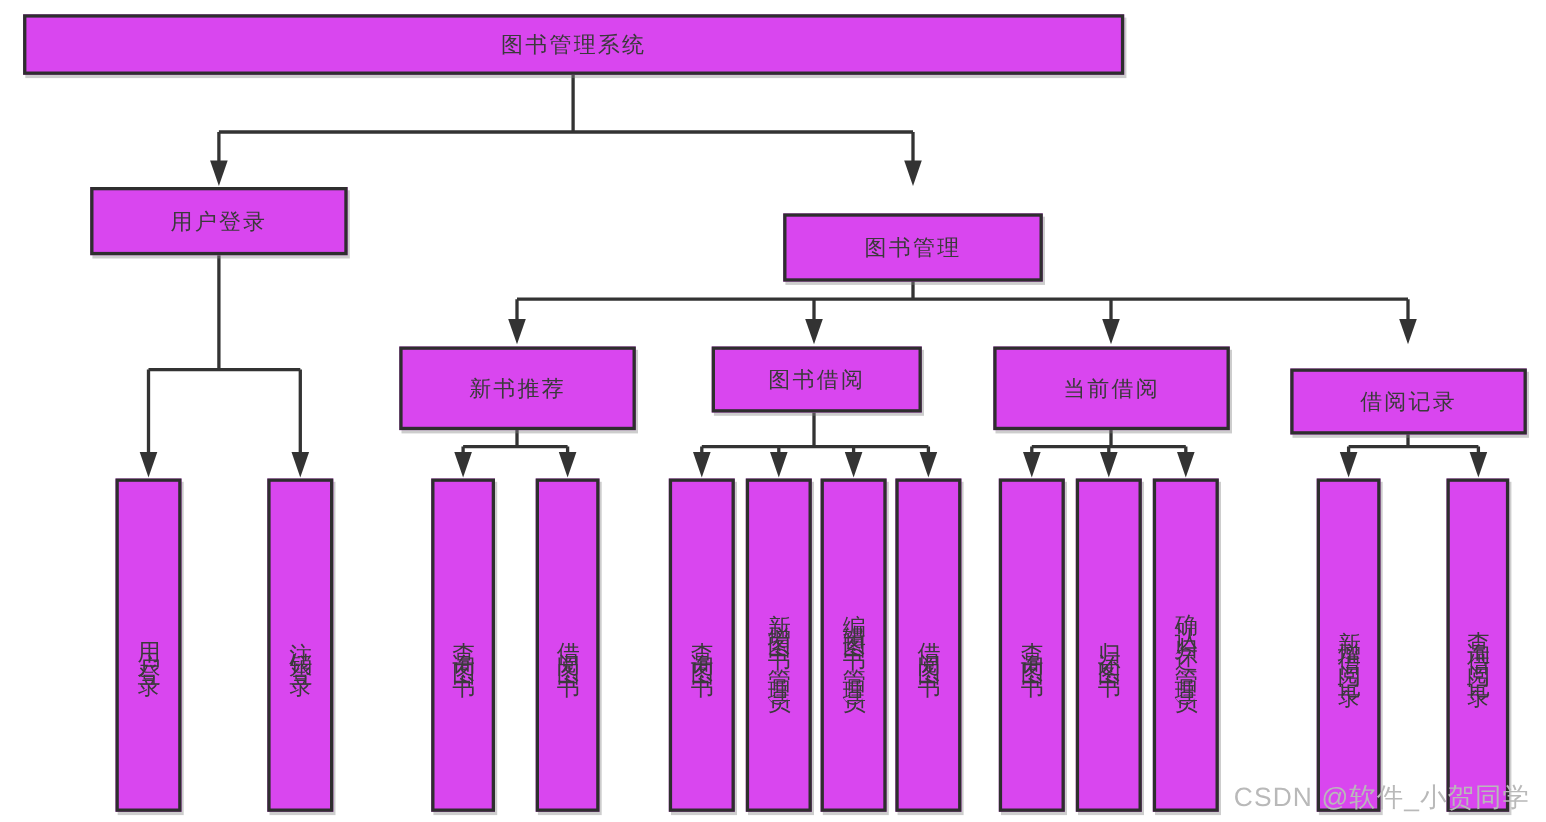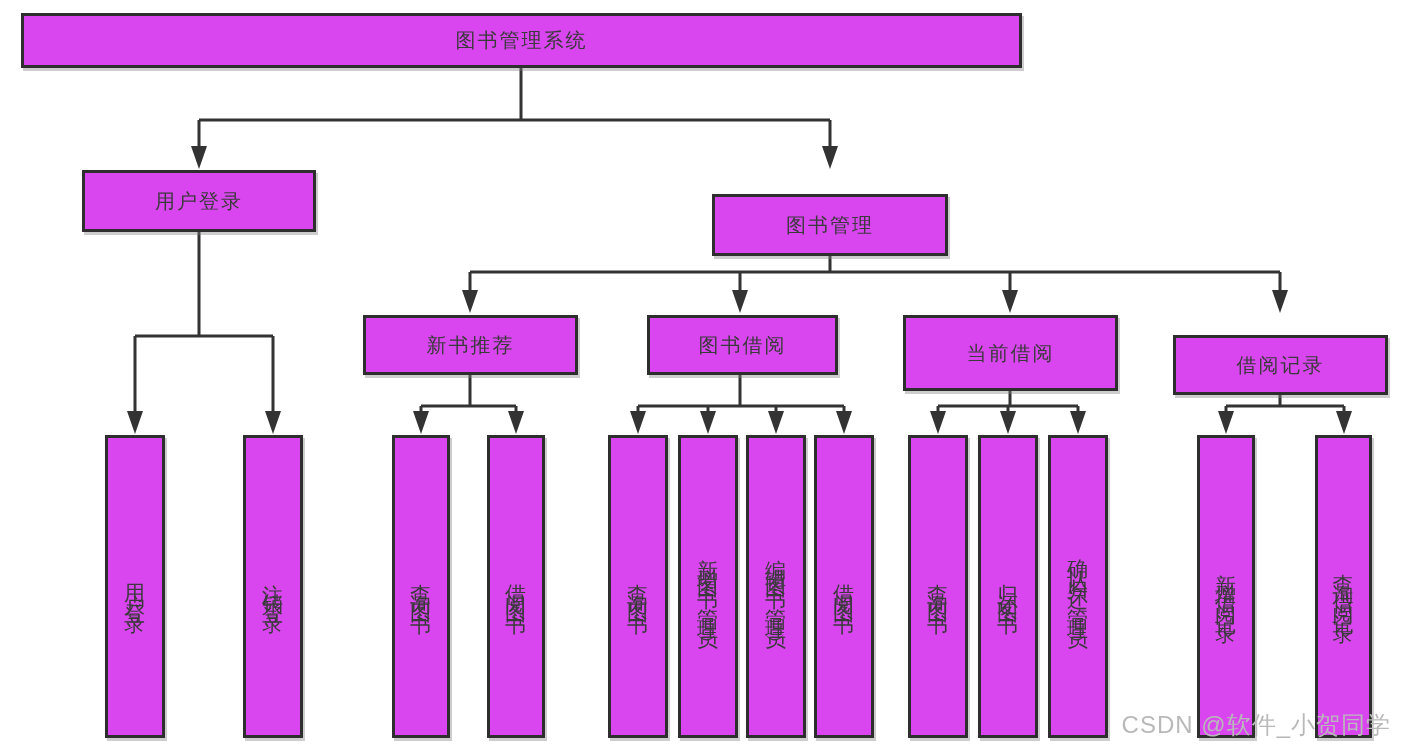--- a/index.html
+++ b/index.html
@@ -84,21 +84,21 @@
     <span class="root-label">图书管理系统</span>
   </div>
 
   <div class="node" style="left:82px; top:170px; width:234px; height:62px;">
     <span class="h-label">用户登录</span>
   </div>
   <div class="node" style="left:712px; top:170px; width:236px; height:62px;margin-top:24px;">
     <span class="h-label">图书管理</span>
   </div>
 
-  <div class="node" style="left:363px; top:315px; width:215px; height:60px;">
+  <div class="node" style="left:363px; top:315px; width:215px; height:76px;">
     <span class="h-label">新书推荐</span>
   </div>
   <div class="node" style="left:647px; top:315px; width:191px; height:60px;">
     <span class="h-label">图书借阅</span>
   </div>
   <div class="node" style="left:903px; top:315px; width:215px; height:76px;">
     <span class="h-label">当前借阅</span>
   </div>
   <div class="node" style="left:1173px; top:315px; width:215px; height:60px;margin-top:20px;">
     <span class="h-label">借阅记录</span>

